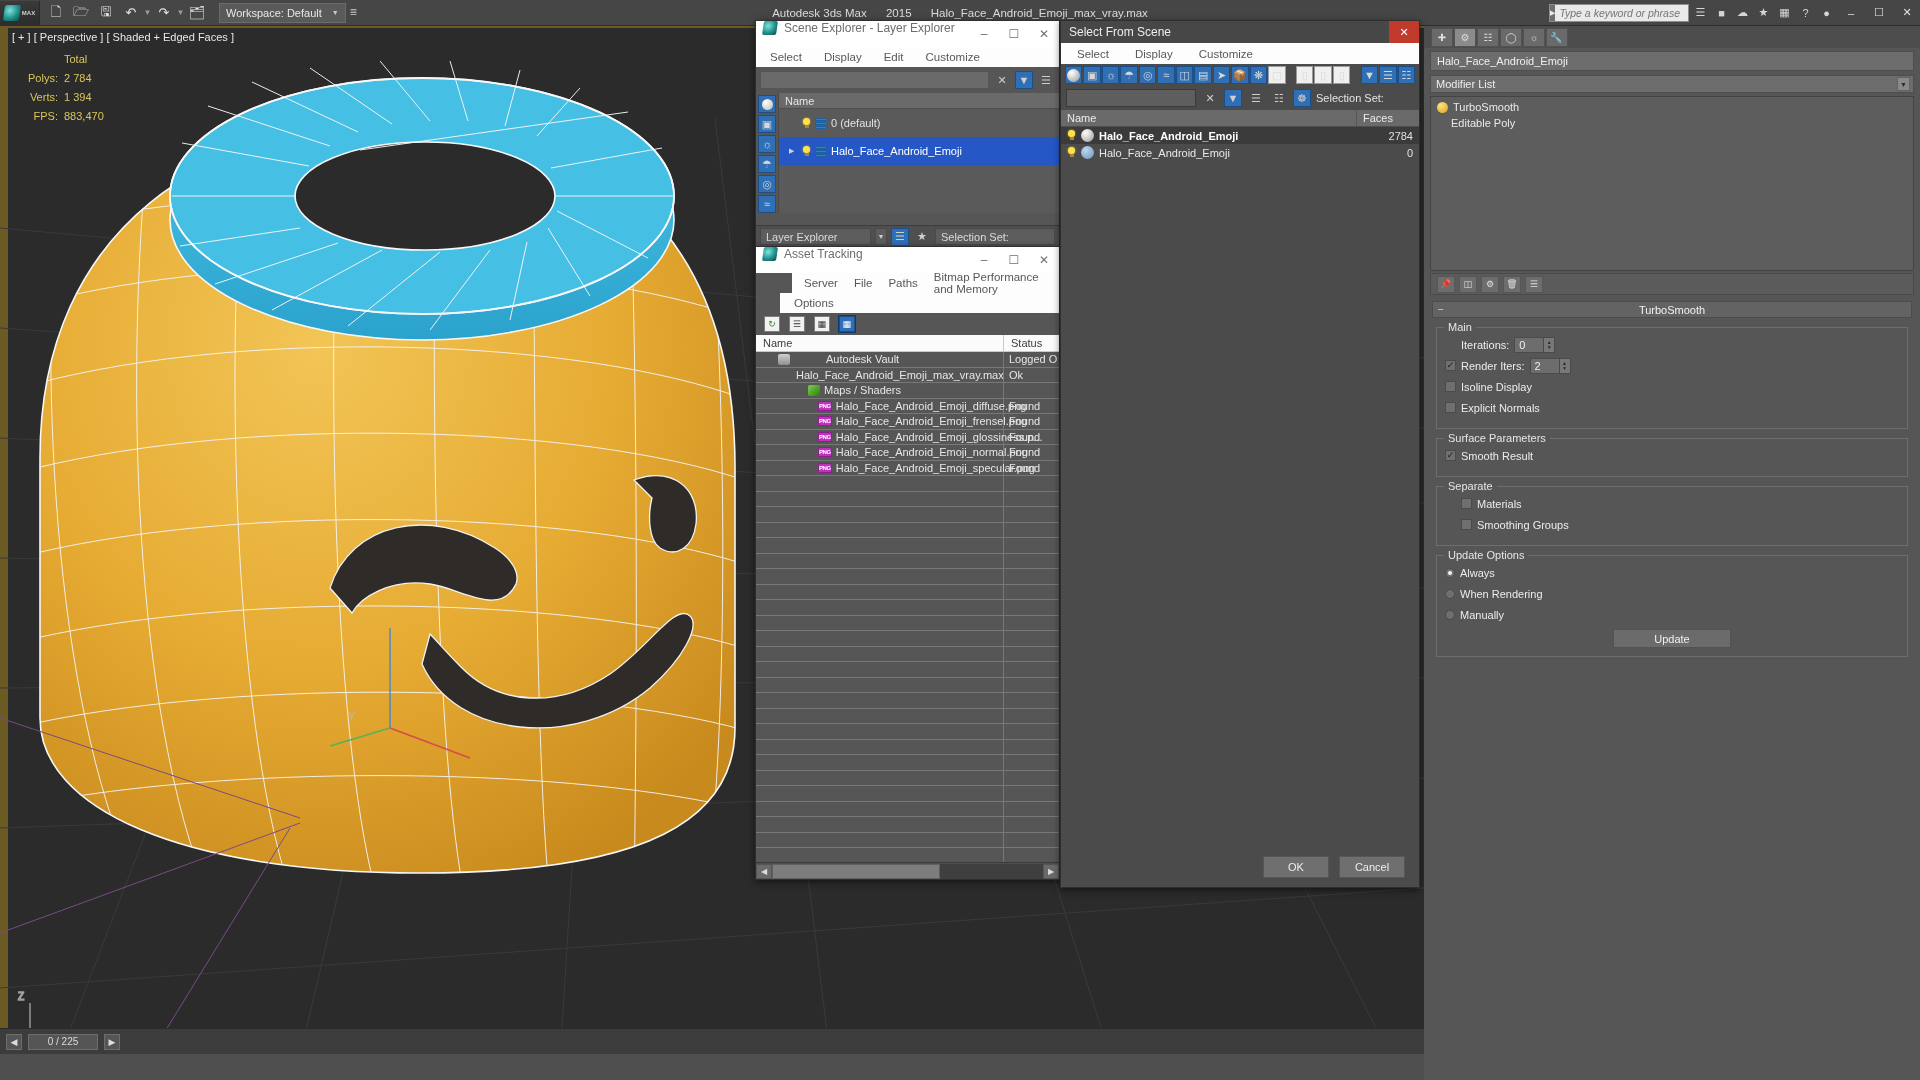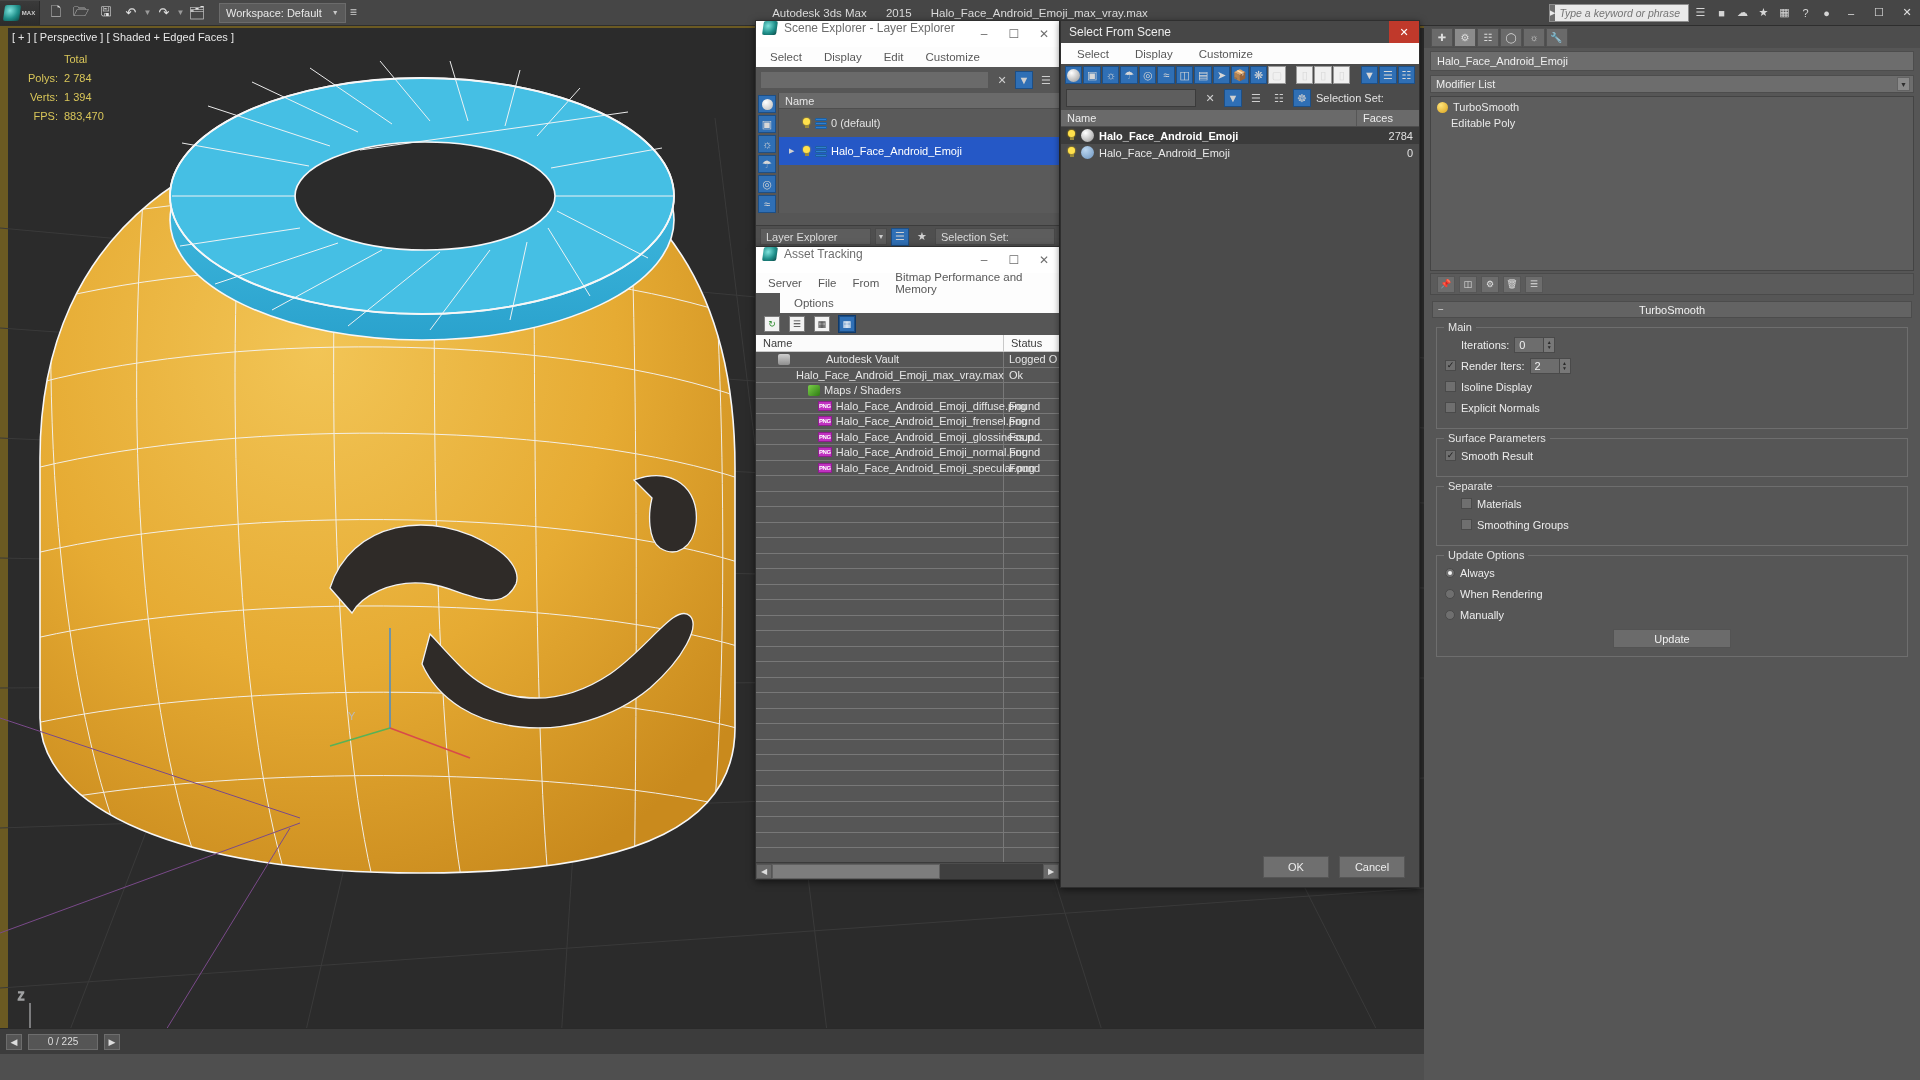--- a/index.html
+++ b/index.html
@@ -448,24 +448,24 @@
 <div class="win" style="left:755px;top:246px;width:305px;height:634px;">
   <div class="win-tb">
     <div class="ic"></div>
     <div class="t">Asset Tracking</div>
     <div class="ctl">
       <div>–</div>
       <div>☐</div>
       <div class="x">✕</div>
     </div>
   </div>
-  <div class="menubar" style="gap:16px;padding-left:12px;">
+  <div class="menubar" style="gap:16px;padding-left:12px;margin-left:36px;">
     <span>Server</span>
     <span>File</span>
-    <span>From</span>
+    <span>Paths</span>
     <span>Bitmap Performance and Memory</span>
   </div>
   <div class="menubar" style="margin-left:24px;">
     <span>Options</span>
   </div>
   <div class="at-tools">
     <div class="atb" style="color:#2a8a2a;">↻</div>
     <div class="atb">☰</div>
     <div class="atb">▦</div>
     <div class="atb on">▦</div>

